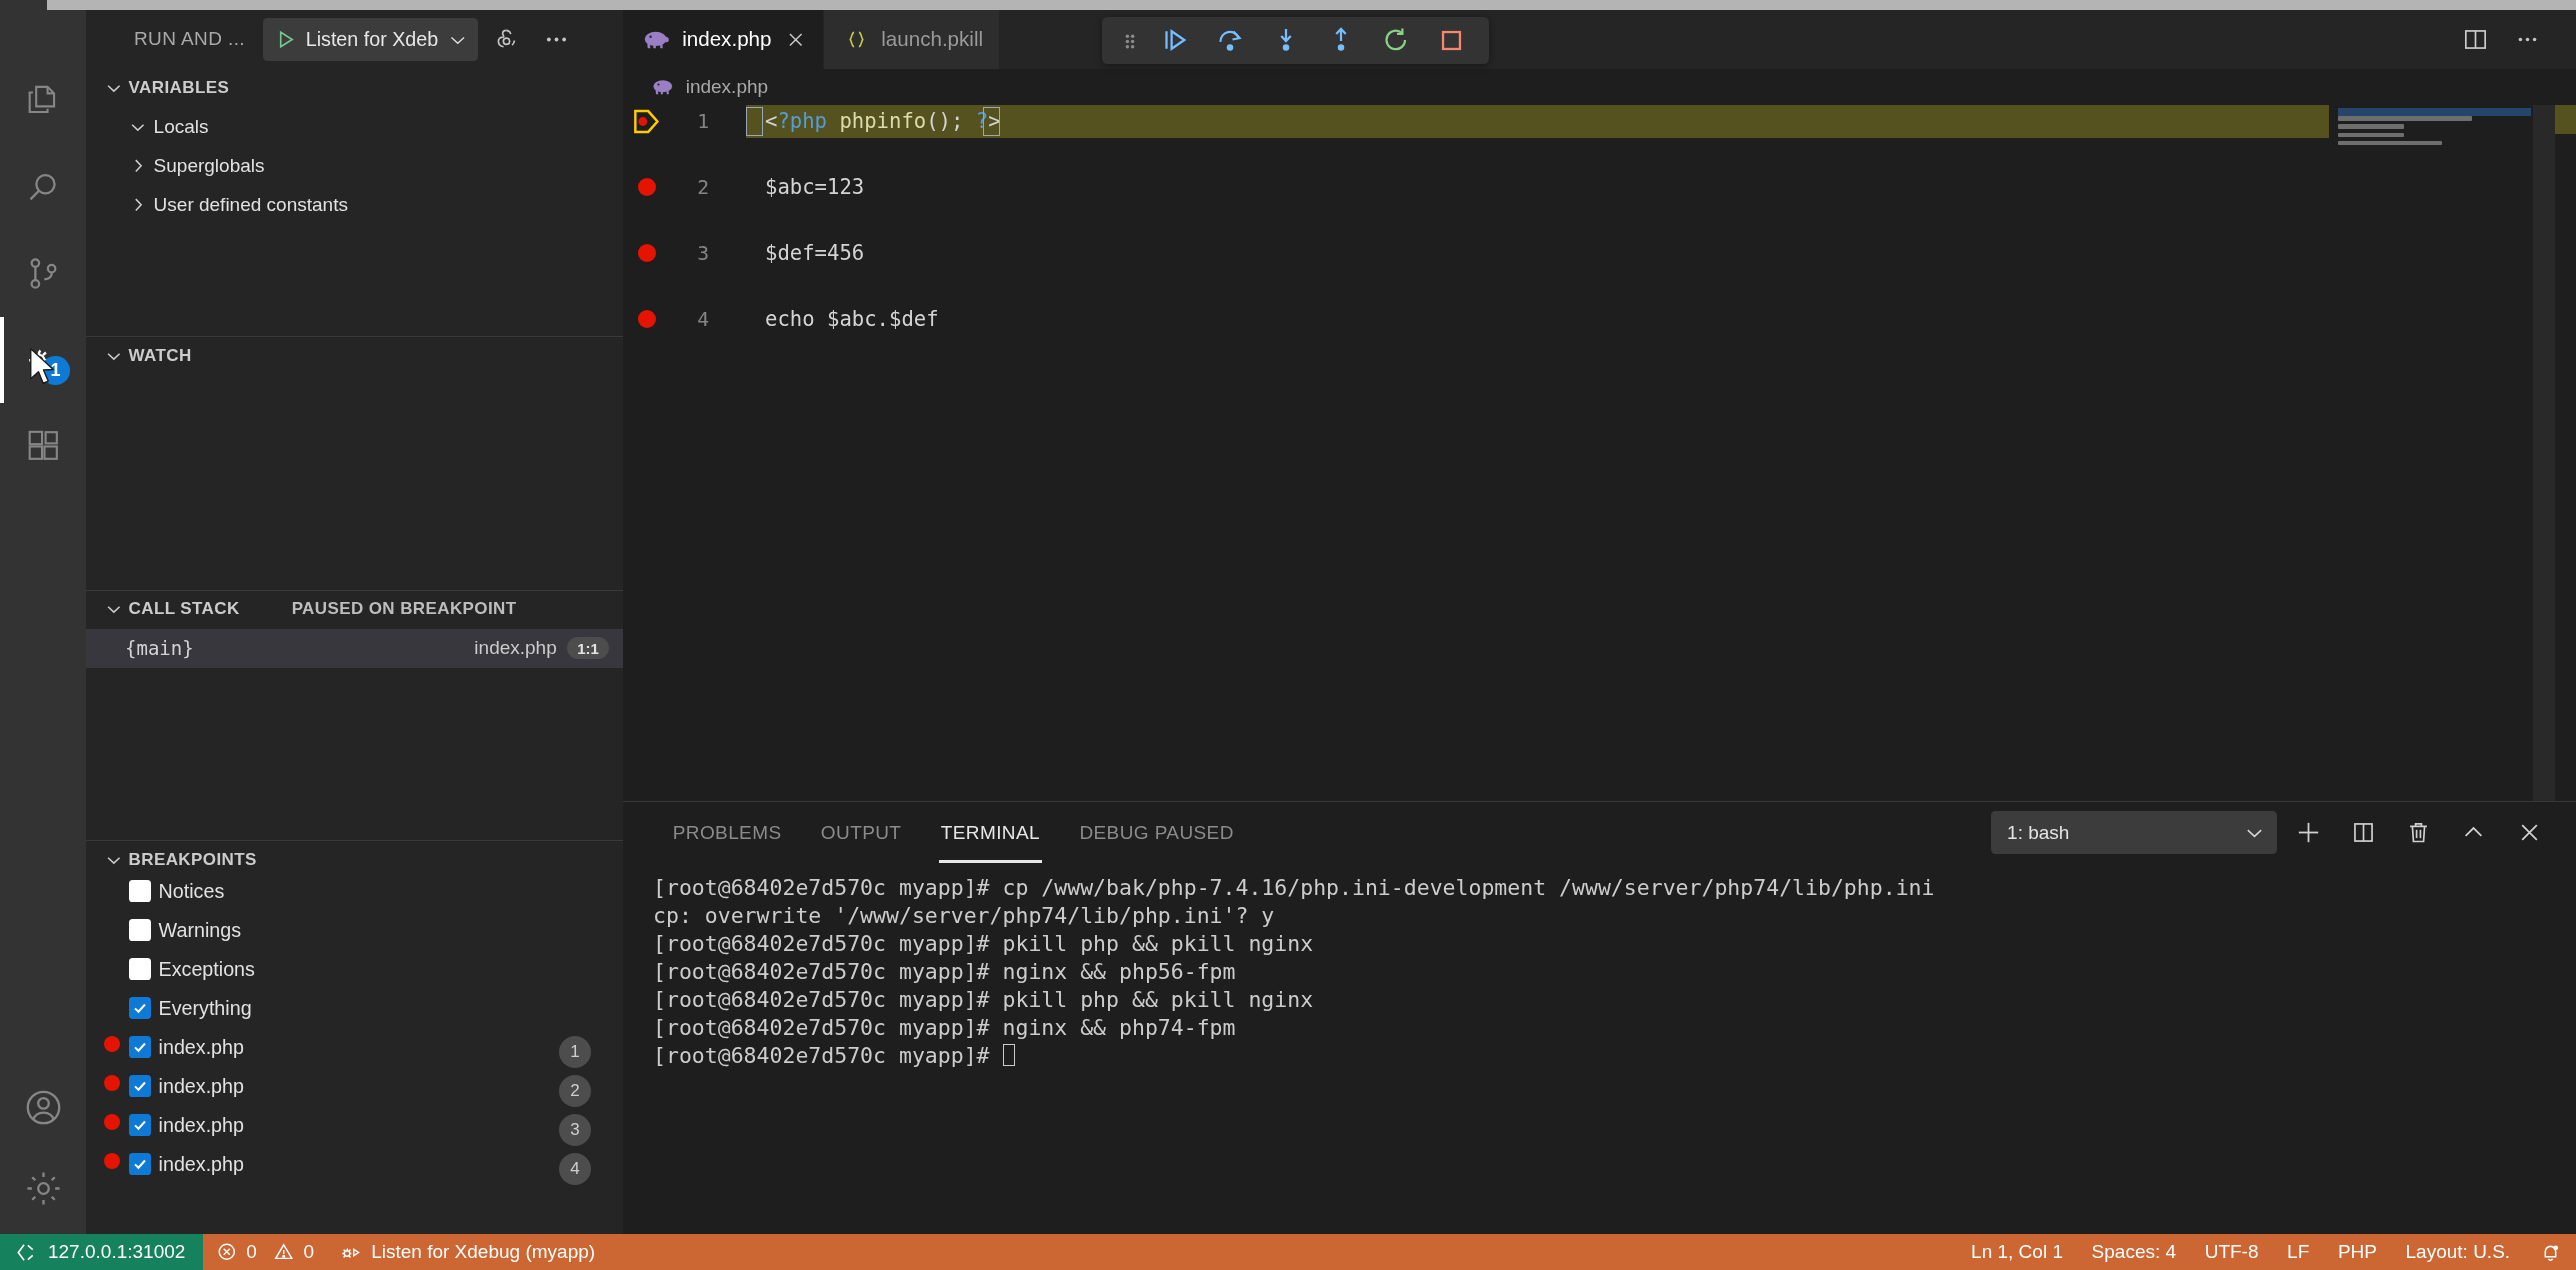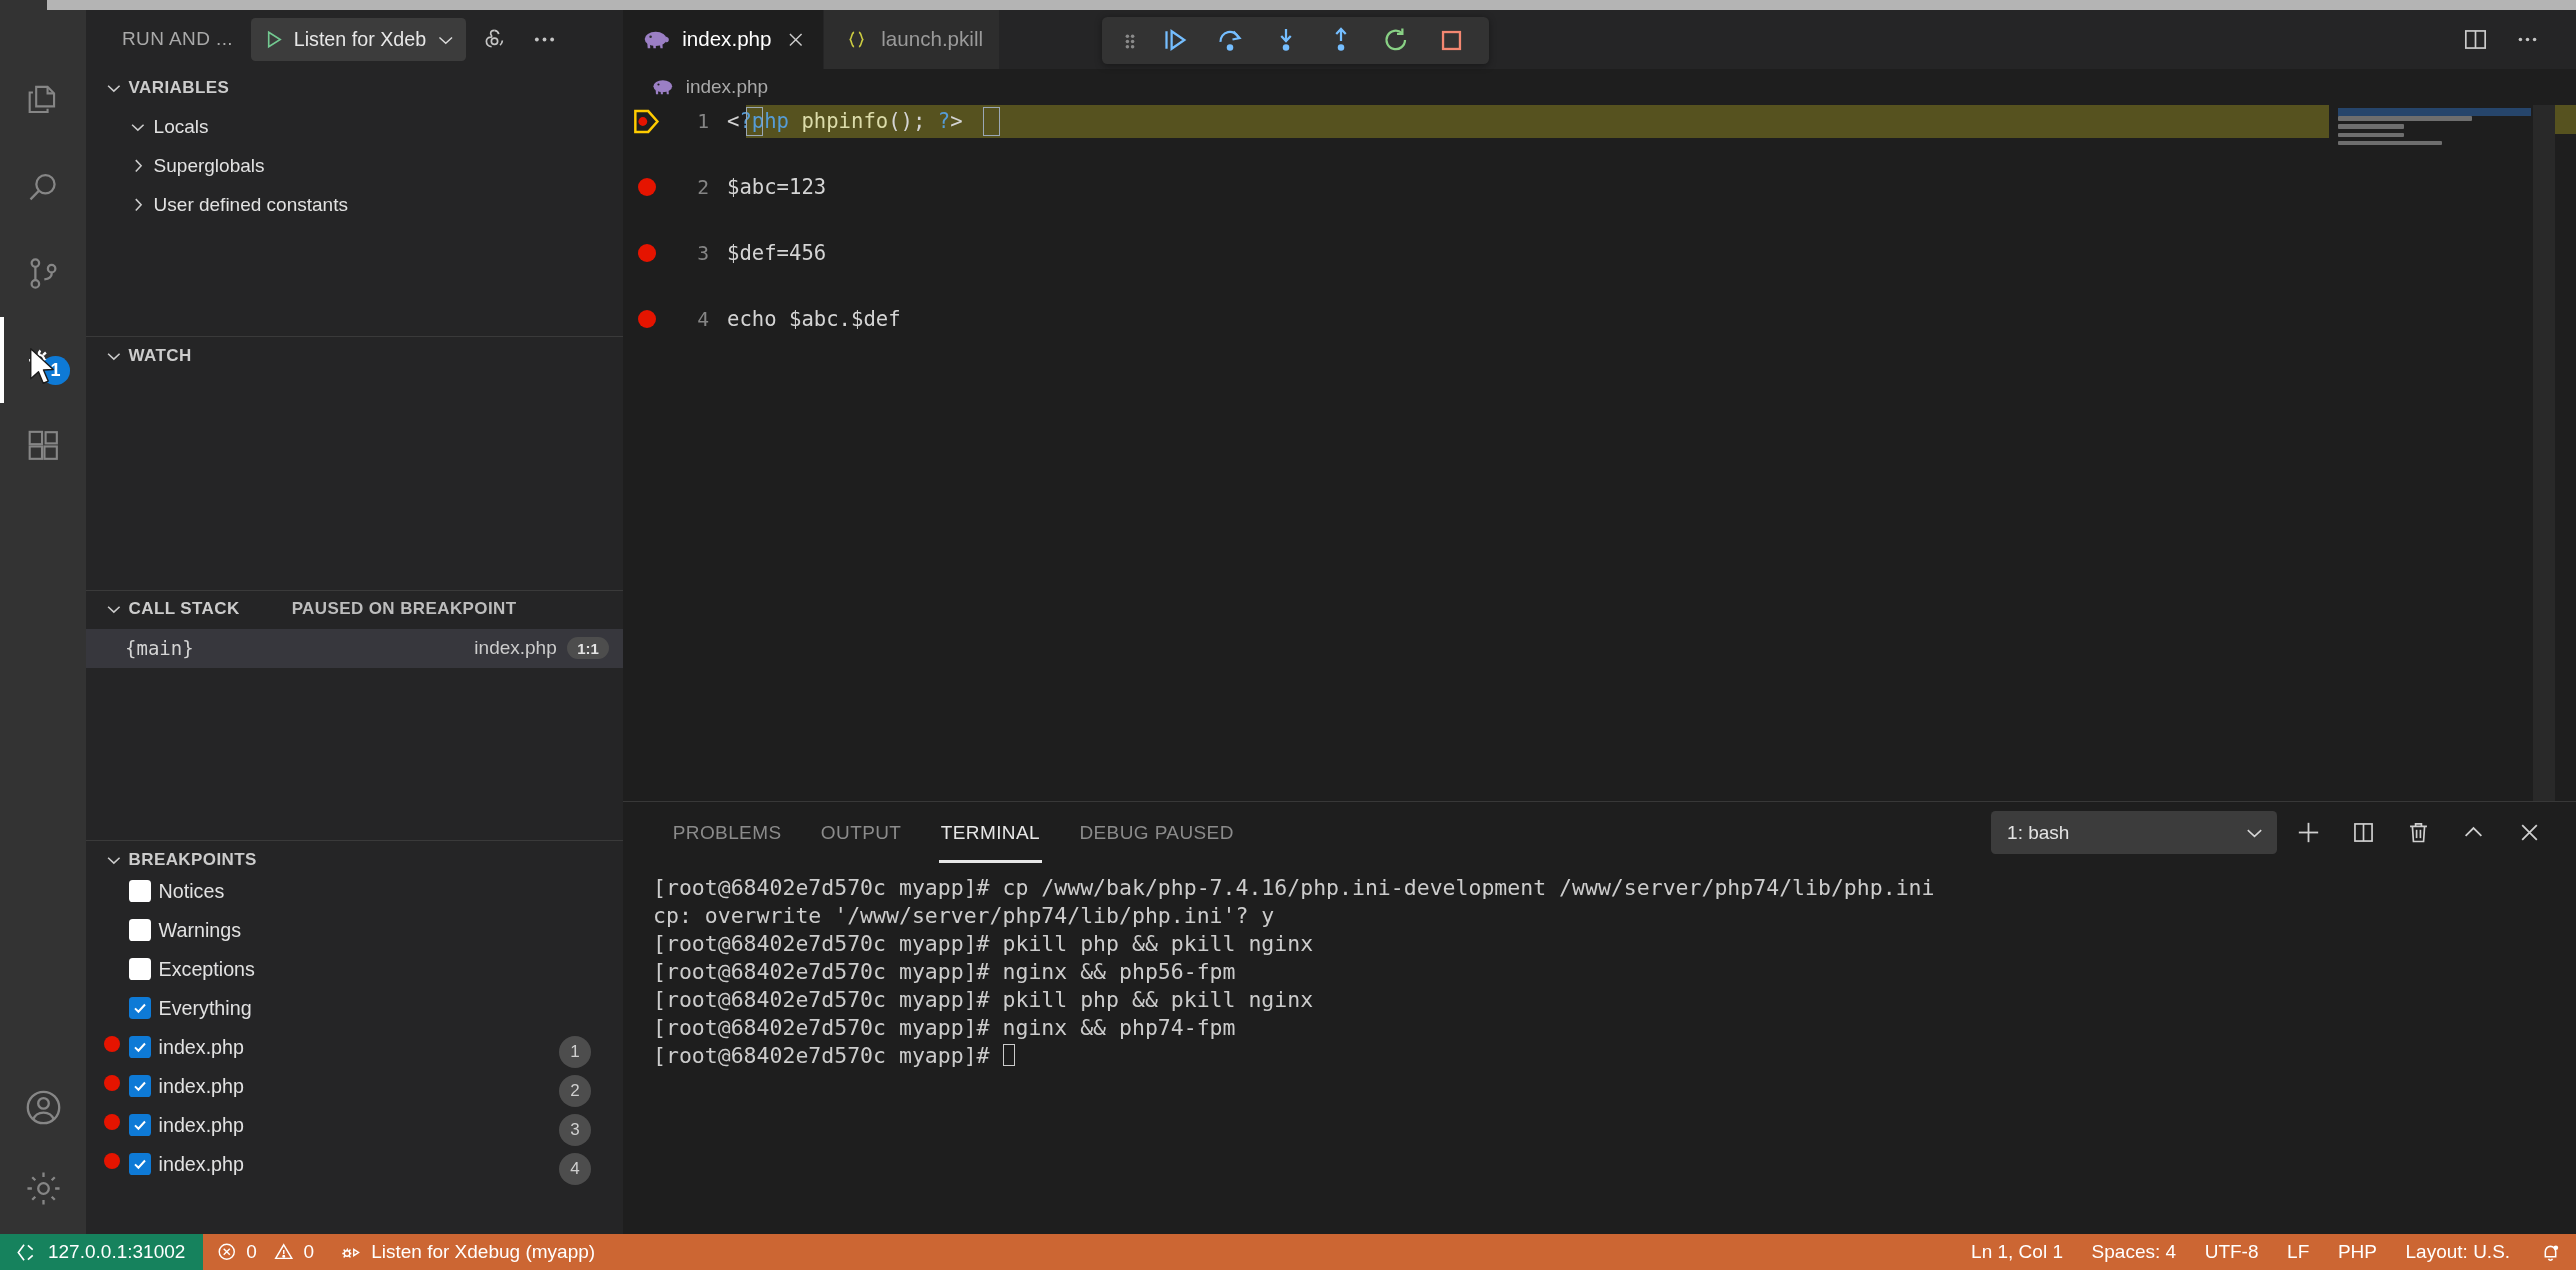--- a/index.html
+++ b/index.html
@@ -78,21 +78,21 @@
   .sidebar-header {
     position: absolute; top: 0; left: 0;
     width: 537px; height: 59px;
     display: flex; align-items: center;
     background: #252526;
   }
   .sb-title {
     color: #a9a9a9;
     font-size: 19px;
     letter-spacing: 0.4px;
-    margin-left: 36px;
+    margin-left: 48px;
     white-space: nowrap;
   }
   .launch-pill {
     margin-left: 18px;
     height: 43px;
     background: #3c3c3c;
     border-radius: 4.5px;
     display: flex; align-items: center;
     padding: 0 9px 0 10.7px;
     gap: 9px;
@@ -293,21 +293,21 @@
     display: flex; align-items: center; justify-content: center;
     position: relative;
   }
   .cl-num {
     width: 39px; flex: none;
     text-align: right;
     color: #858585; font-size: 19.7px;
     font-family: "DejaVu Sans Mono", monospace;
   }
   .cl-text {
-    margin-left: 18px;
+    margin-left: 56px;
     color: #d4d4d4;
     white-space: pre;
   }
   .line-hl {
     position: absolute; left: 123px; top: 0;
     width: 1583px; height: 33px;
     background: #56521f;
   }
   .cur-row .cl-text { position: relative; z-index: 2; }
   .tok-punct { color: #d4d4d4; }

